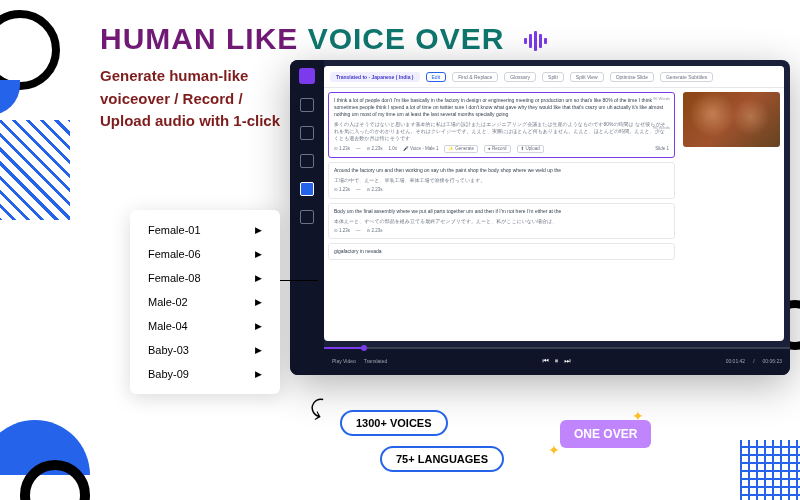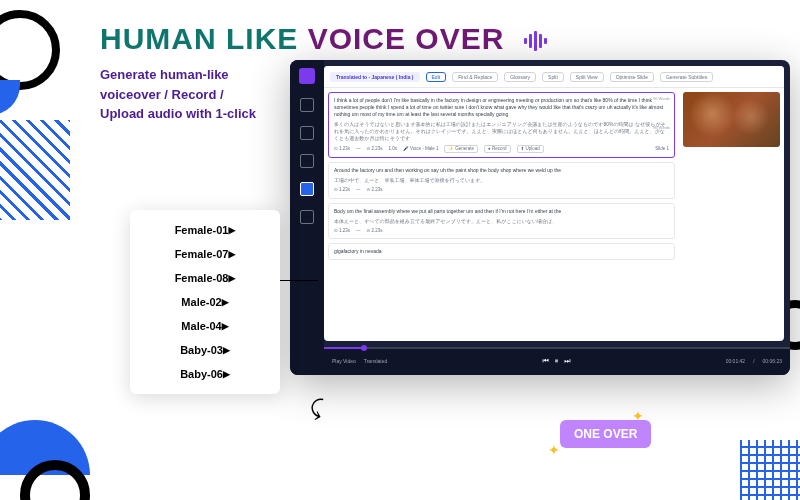--- a/index.html
+++ b/index.html
@@ -7,26 +7,26 @@
 .deco-tl{position:absolute;top:0;left:-40px;width:120px;height:120px}
 .deco-ring{position:absolute;border:8px solid #000;border-radius:50%;width:80px;height:80px;top:10px;left:20px}
 .deco-rect{position:absolute;background:#2563eb;width:60px;height:35px;top:80px;left:0;border-radius:0 0 30px 0}
 .deco-diag{position:absolute;top:120px;left:-30px;width:100px;height:100px}
 .deco-diag::before{content:"";position:absolute;width:100%;height:100%;background:repeating-linear-gradient(45deg,#2563eb 0 3px,transparent 3px 10px)}
 .deco-bl{position:absolute;bottom:-40px;left:-30px;width:140px;height:140px}
 .deco-bl .half{width:110px;height:55px;background:#2563eb;border-radius:55px 55px 0 0;position:absolute;top:20px;left:10px}
 .deco-bl .ring2{width:70px;height:70px;border:10px solid #000;border-radius:50%;position:absolute;bottom:10px;left:50px}
 .deco-br{position:absolute;bottom:-20px;right:-20px;width:80px;height:80px;background:repeating-linear-gradient(0deg,#2563eb 0 2px,transparent 2px 8px),repeating-linear-gradient(90deg,#2563eb 0 2px,transparent 2px 8px)}
 .headline{position:absolute;top:22px;left:100px;font-size:30px;font-weight:900;letter-spacing:1px}
-.headline .hl1{color:#0f766e}
-.headline .hl2{color:#701a75}
+.headline .hl1{color:#701a75}
+.headline .hl2{color:#0f766e}
 .audio-icon{display:inline-block;margin-left:10px;color:#7c3aed;vertical-align:middle}
-.subhead{position:absolute;top:65px;left:100px;font-size:13px;font-weight:700;line-height:1.5;color:#4c1d95}
+.subhead{position:absolute;top:65px;left:100px;font-size:15px;font-weight:700;line-height:1.5;color:#7f1d1d}
 .voice-panel{position:absolute;top:210px;left:130px;width:150px;background:#fff;border-radius:6px;box-shadow:0 4px 20px rgba(0,0,0,.15);padding:8px 0;z-index:5}
-.voice-row{display:flex;justify-content:center;align-items:center;padding:6px 18px;font-size:11px;font-weight:700}
+.voice-row{display:flex;justify-content:space-between;align-items:center;padding:6px 18px;font-size:11px;font-weight:400}
 .voice-row .play{font-size:9px}
 .app{position:absolute;top:60px;left:290px;width:500px;height:315px;background:#1a1f3a;border-radius:8px;box-shadow:0 10px 40px rgba(0,0,0,.3);display:flex;overflow:hidden}
 .sidebar{width:34px;background:#0f1428;display:flex;flex-direction:column;align-items:center;padding-top:8px;gap:14px}
 .sb-logo{width:16px;height:16px;background:#7c3aed;border-radius:3px}
 .sb-ic{width:14px;height:14px;border:1px solid #6b7280;border-radius:2px}
 .sb-ic.active{border-color:#fff;background:#2563eb}
 .main{flex:1;background:#fff;margin:6px 6px 6px 0;border-radius:4px;display:flex;flex-direction:column;overflow:hidden}
 .topbar{height:22px;background:#fff;border-bottom:1px solid #e5e7eb;display:flex;align-items:center;padding:0 6px;gap:6px;font-size:5px}
 .lang-sel{background:#eef;border-radius:3px;padding:2px 6px;color:#4338ca;font-weight:600}
 .tb-btn{border:1px solid #d1d5db;border-radius:3px;padding:1px 5px;color:#6b7280}
@@ -90,41 +90,41 @@
 <div class="subhead" style="white-space:pre-line">Generate human-like
 voiceover / Record /
 Upload audio with 1-click</div>
 
 <div class="voice-panel" id="voice-panel">
     <div class="voice-row">
       <span>Female-01</span>
       <span class="play">▶</span>
     </div>
     <div class="voice-row">
-      <span>Female-07</span>
+      <span>Female-06</span>
       <span class="play">▶</span>
     </div>
     <div class="voice-row">
       <span>Female-08</span>
       <span class="play">▶</span>
     </div>
     <div class="voice-row">
       <span>Male-02</span>
       <span class="play">▶</span>
     </div>
     <div class="voice-row">
       <span>Male-04</span>
       <span class="play">▶</span>
     </div>
     <div class="voice-row">
       <span>Baby-03</span>
       <span class="play">▶</span>
     </div>
     <div class="voice-row">
-      <span>Baby-06</span>
+      <span>Baby-09</span>
       <span class="play">▶</span>
     </div>
   </div>
 <div class="arrow-line"></div>
 
 <div class="app">
   <div class="sidebar">
     <div class="sb-logo"></div>
     <div class="sb-ic"></div>
     <div class="sb-ic"></div>
@@ -208,16 +208,18 @@
       </div>
       <span>00:01:42</span>
       <span>/</span>
       <span>00:06:23</span>
     </div>
   </div>
 </div>
 
 <div class="squiggle">⤹</div>
 <div class="badges">
+  <div class="badge">1300+ VOICES</div>
+  <div class="badge badge2">75+ LANGUAGES</div>
 </div>
 <div class="oneclick">ONE OVER</div>
 <div class="spark spark1">✦</div>
 <div class="spark spark2">✦</div>
 
 </body></html>

